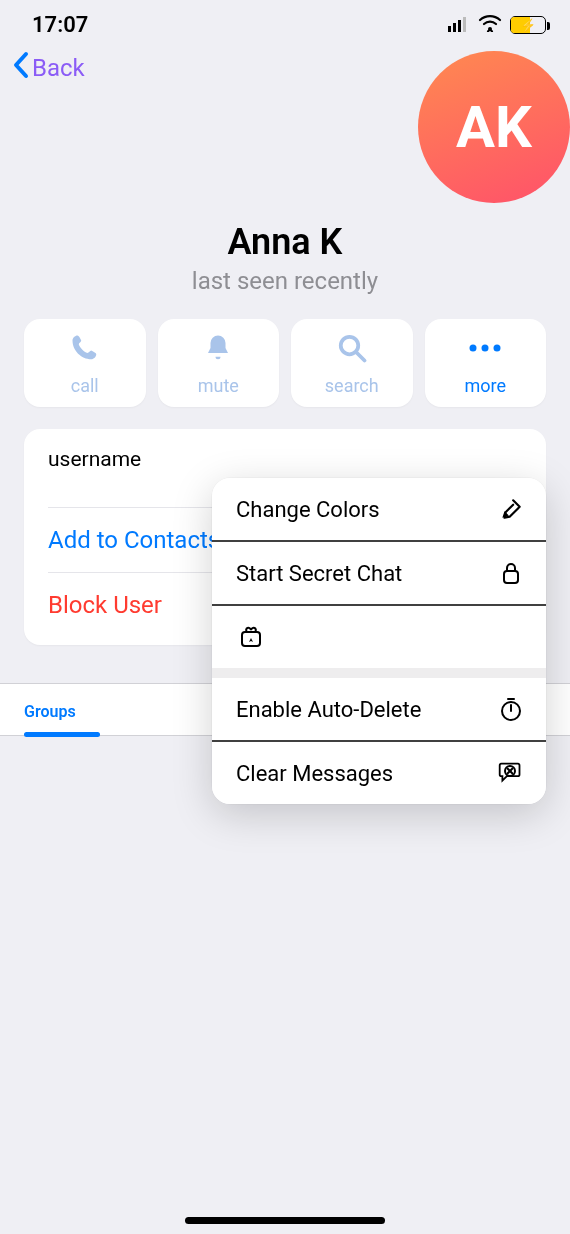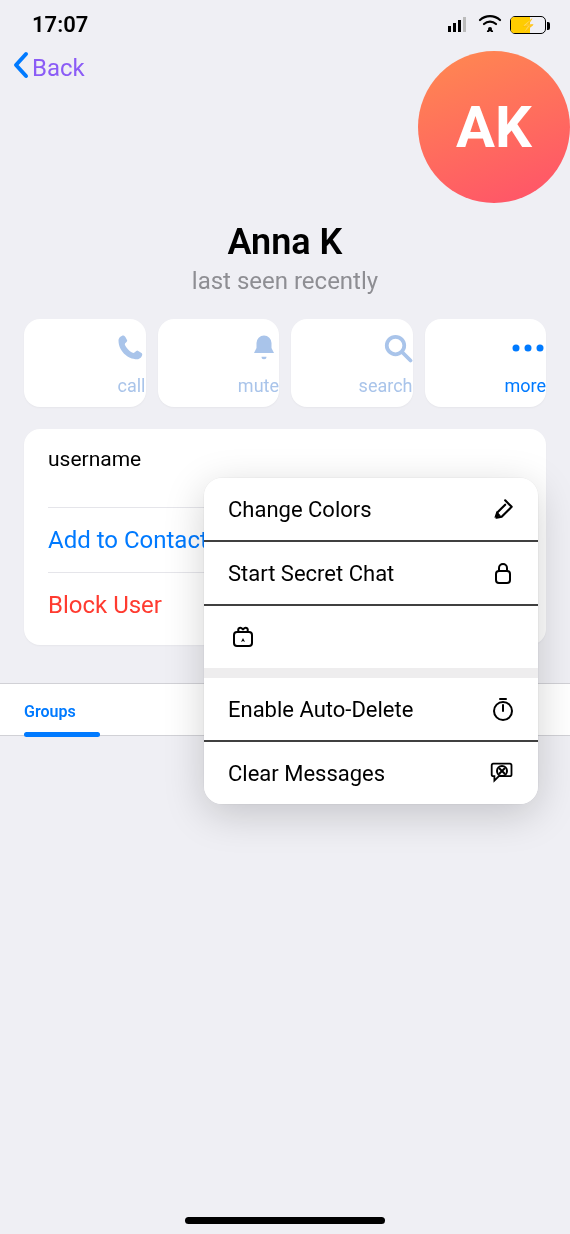--- a/index.html
+++ b/index.html
@@ -12,40 +12,40 @@
   .back-btn { display: inline-flex; align-items: center; gap: 2px; color: #8b5cf6; font-size: 24px; cursor: pointer; }
 
   .avatar-wrap { display: flex; justify-content: flex-end; margin-top: -40px; }
   .avatar { width: 152px; height: 152px; border-radius: 50%; background: linear-gradient(160deg, #ff8a50 0%, #ff516a 100%); display: flex; align-items: center; justify-content: center; color: #fff; font-size: 58px; font-weight: 700; }
 
   .name-block { text-align: center; margin-top: 18px; }
   .name { font-size: 36px; font-weight: 600; color: #000; }
   .status { font-size: 24px; color: #8e8e93; margin-top: 4px; }
 
   .action-row { display: flex; gap: 12px; padding: 24px 24px 16px 24px; }
-  .action-card { flex: 1; background: #fff; border-radius: 16px; height: 88px; display: flex; flex-direction: column; align-items: flex-end; justify-content: center; gap: 10px; box-shadow: 0 1px 2px rgba(0,0,0,0.04); cursor: pointer; }
+  .action-card { flex: 1; background: #fff; border-radius: 16px; height: 88px; display: flex; flex-direction: column; align-items: center; justify-content: center; gap: 10px; box-shadow: 0 1px 2px rgba(0,0,0,0.04); cursor: pointer; }
   .action-card .icon-slot { height: 34px; display:flex; align-items:center; justify-content:center; }
   .action-card .label { font-size: 18px; }
   .muted { color: #a9c4ea; }
   .muted .label { color: #a9c4ea; }
   .active { color: #007aff; }
   .active .label { color: #007aff; }
 
   .info-card { margin: 6px 24px 0 24px; background: #fff; border-radius: 16px; padding: 18px 24px 8px 24px; box-shadow: 0 1px 2px rgba(0,0,0,0.04); }
   .info-label { font-size: 21px; color: #000; }
   .info-sep { border:0; border-top:1px solid #e5e5ea; margin: 36px 0 0 0; }
   .info-link { font-size: 24px; padding: 18px 0; cursor:pointer; }
   .info-link.blue { color: #007aff; border-bottom:1px solid #e5e5ea; }
   .info-link.red { color: #ff3b30; }
 
   .tabs-bar { margin-top: 38px; background: #fff; border-top:1px solid #d1d1d6; border-bottom:1px solid #d1d1d6; padding: 18px 24px 0 24px; }
   .tab { display:inline-block; font-size: 16px; font-weight:600; color:#007aff; padding-bottom:14px; position:relative; cursor:pointer; }
   .tab-underline { position:absolute; bottom:-2px; left:0; width:76px; height:5px; background:#007aff; border-radius:3px; }
 
-  .popover { position: absolute; top: 478px; left: 204px; width: 334px; background: #f9f8f9; border-radius: 18px; box-shadow: 0 10px 40px rgba(0,0,0,0.18), 0 0 0 0.5px rgba(0,0,0,0.05); overflow:hidden; }
+  .popover { position: absolute; top: 478px; left: 212px; width: 334px; background: #f9f8f9; border-radius: 18px; box-shadow: 0 10px 40px rgba(0,0,0,0.18), 0 0 0 0.5px rgba(0,0,0,0.05); overflow:hidden; }
   .pop-item { display:flex; align-items:center; justify-content:space-between; padding: 16px 20px 16px 24px; background:#fff; font-size: 22px; color:#000; cursor:pointer; }
   .pop-item + .pop-item { border-top:2px solid #404040; }
   .pop-gap { height:10px; background:#eeedee; }
   .pop-icon { width:30px; height:30px; display:flex; align-items:center; justify-content:center; }
 
   .home-indicator { position:absolute; bottom:10px; left:50%; transform:translateX(-50%); width:200px; height:7px; background:#000; border-radius:4px; }
 
   .battery { width:36px; height:18px; border:1.5px solid #000; border-radius:5px; position:relative; display:flex; align-items:center; }
   .battery::after { content:""; position:absolute; right:-5px; top:5px; width:3px; height:8px; background:#000; border-radius:0 2px 2px 0; }
   .battery-fill { height:100%; width:55%; background:#ffcc00; border-radius:3px 0 0 3px; }

